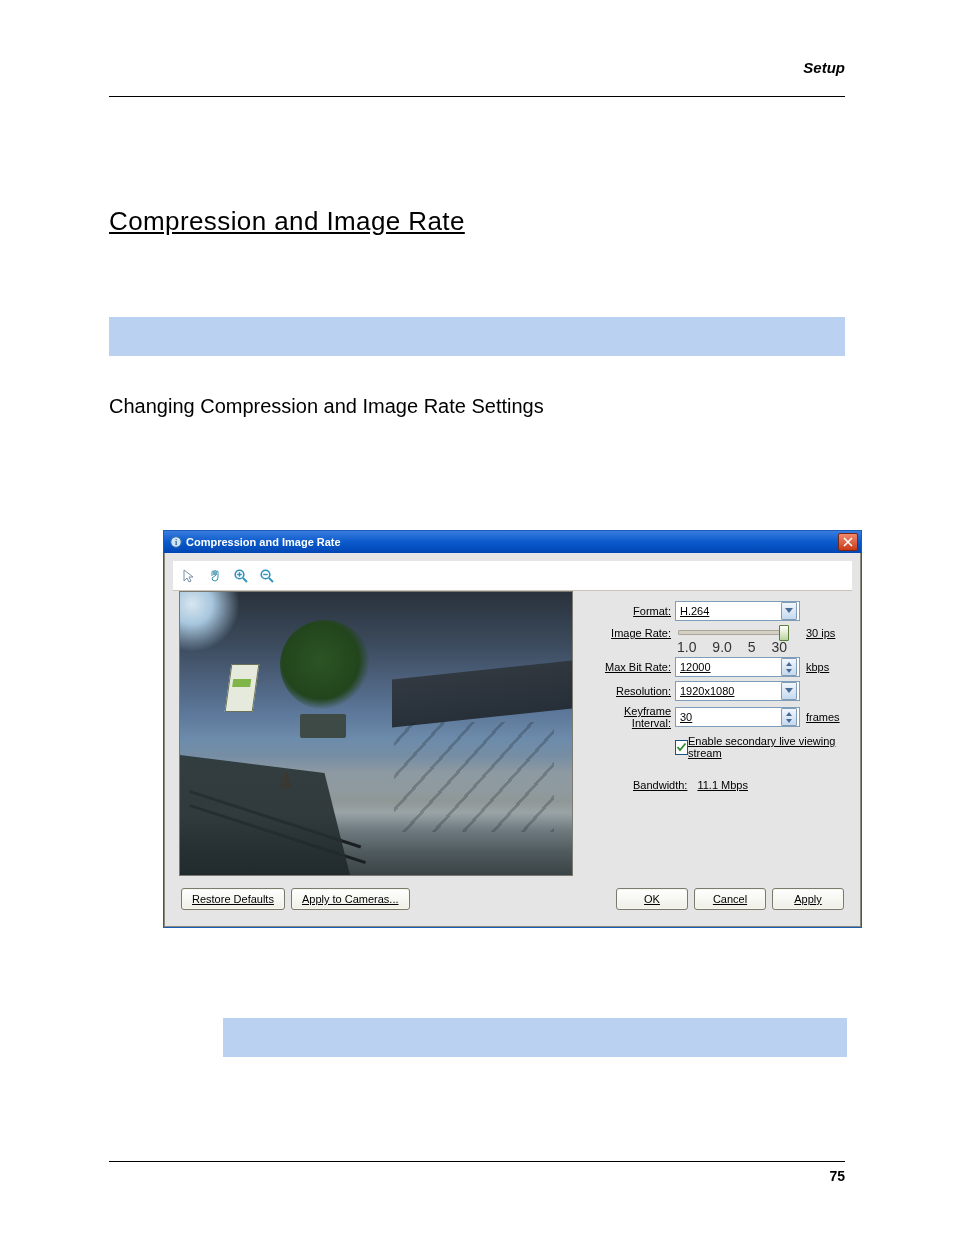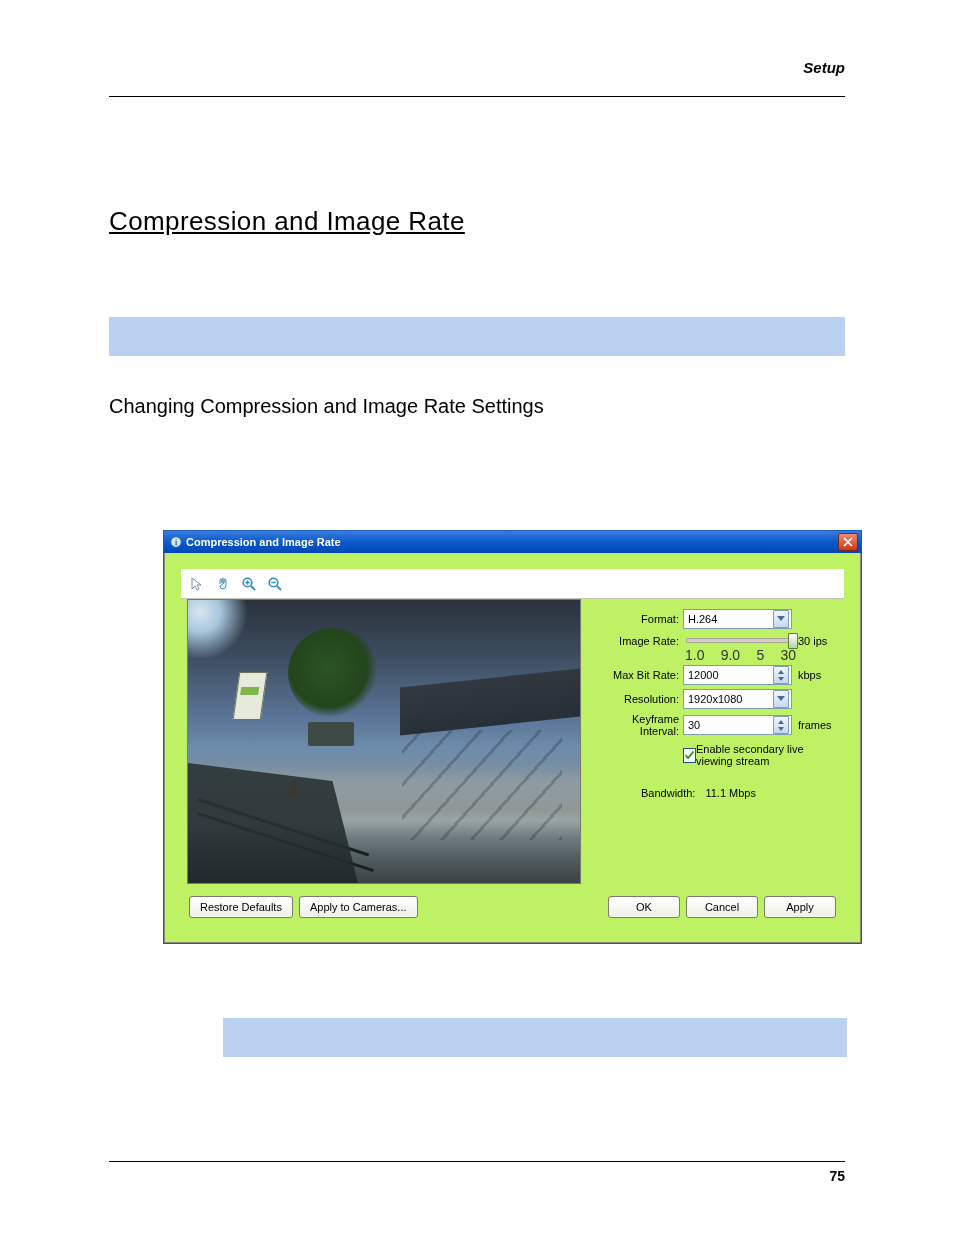--- a/index.html
+++ b/index.html
@@ -106,24 +106,25 @@
     background: linear-gradient(to bottom, #f08a6c, #c93b19);
     border: 1px solid #7a2614;
     border-radius: 2px;
     display: flex;
     align-items: center;
     justify-content: center;
     cursor: pointer;
   }
   .close-btn svg { display:block; }
   .window-body {
-    background: #bef264;
+    background: #e5e5e5;
     border: 1px solid #8a8a7a;
     border-top: none;
-    padding: 16px;
+    padding: 8px;
+    text-decoration: underline;
   }
   .toolbar {
     display: flex;
     align-items: center;
     gap: 10px;
     height: 25px;
     padding: 2px 8px;
     background: #fff;
     border-bottom: 1px solid #c7c3b5;
   }
@@ -285,21 +286,21 @@
     border-radius:1px;
   }
   .slider-thumb {
     position:absolute; top:0;
     width:8px; height:14px;
     background: linear-gradient(#fff,#d8e6c9 60%,#b8d39b);
     border:1px solid #5b7c3d;
     border-radius:1px;
   }
   .ticks { position:absolute; top:14px; left:0; right:0; display:flex; justify-content:space-between; font-size:14px; color:#333; padding:0 2px;}
-  .ips-label { margin-left: 0; width:38px; white-space:nowrap; margin-top:2px;}
+  .ips-label { margin-left: 17px; width:38px; white-space:nowrap; margin-top:2px;}
 
   .check-row {
     display: flex;
     align-items: center;
     margin: 6px 0 4px 90px;
   }
   .xp-check {
     width:13px; height:13px;
     border:1px solid #1c5180;
     background:#fff;

